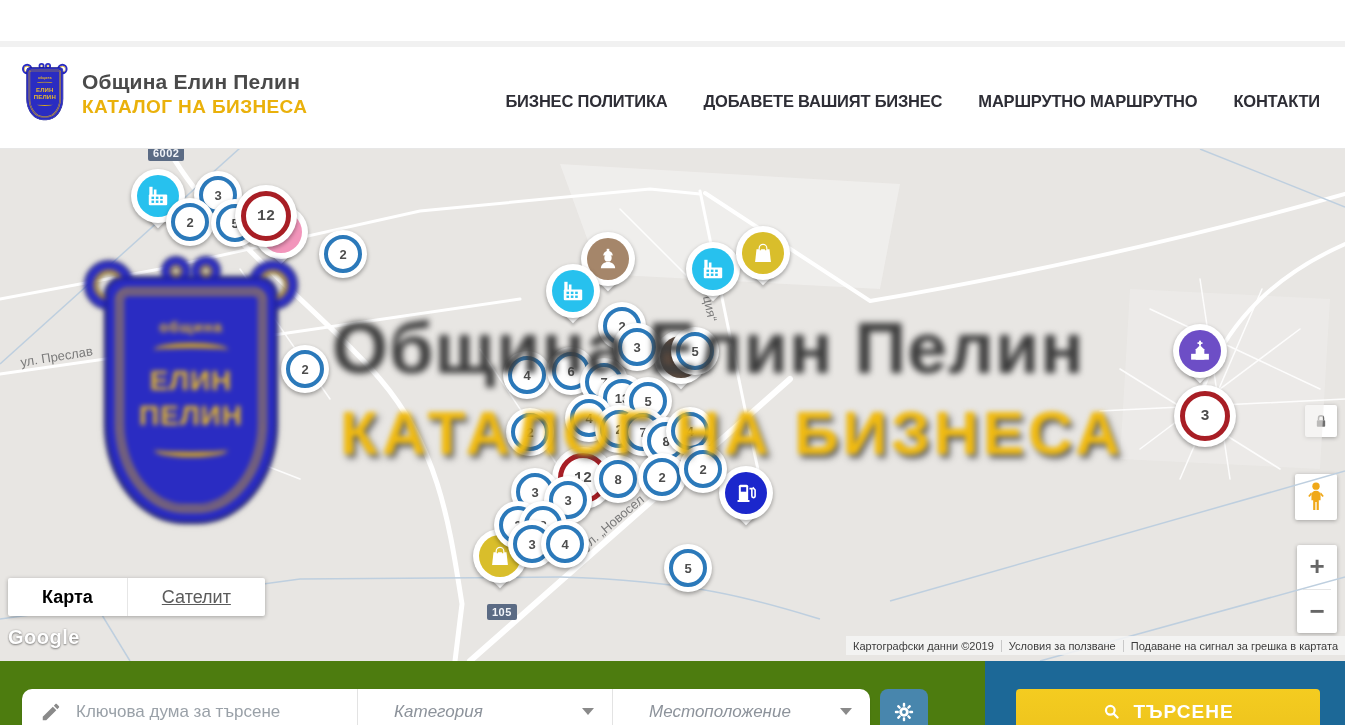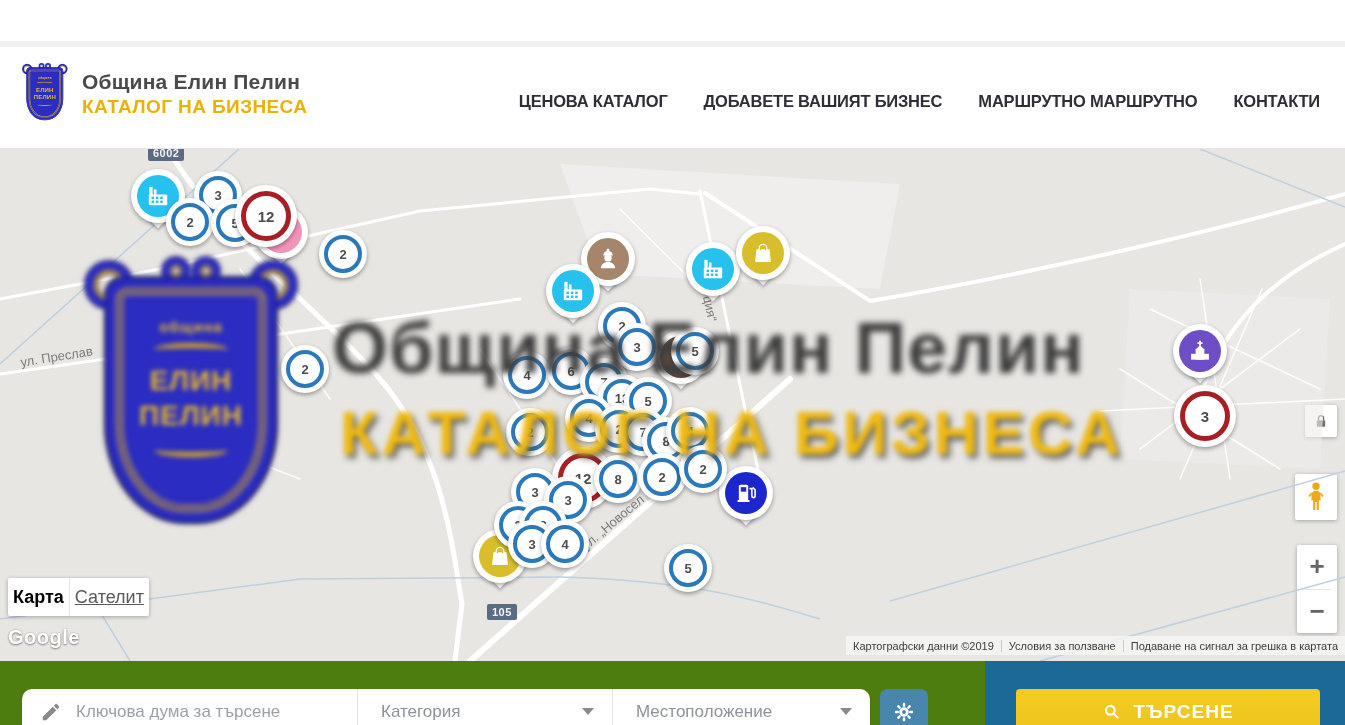--- a/index.html
+++ b/index.html
@@ -22,21 +22,21 @@
   .street-label { position:absolute; z-index:2; font-size:13px; color:#7a7a7a; white-space:nowrap; }
   .road-badge { position:absolute; z-index:2; background:#5b6b84; color:#f2f4f8; font-size:11px; font-weight:bold; padding:2px 5px; border-radius:2px; letter-spacing:.5px; }
 
   
   #markers { position:absolute; inset:0; z-index:3; }
   .cluster { position:absolute; width:48px; height:48px; margin:-24px 0 0 -24px; background:#fff; border-radius:50%;
              box-shadow:0 2px 4px rgba(0,0,0,.35); display:flex; align-items:center; justify-content:center; cursor:pointer; }
   .cluster .ring { width:38px; height:38px; border-radius:50%; border:4px solid #2b79ba; background:#fff; display:flex; align-items:center; justify-content:center; }
   .cluster .num { font-size:13px; font-weight:bold; color:#4d4d4d; }
   .cluster.red .ring { border-color:#a81e25; }
-  .cluster.lg { width:62px; height:62px; margin:-31px 0 0 -31px; }
+  .cluster.lg { width:62px; height:62px; margin:-31px 0 0 -31px;font-family:Liberation Mono, monospace; }
   .cluster.lg .ring { width:50px; height:50px; border-width:5px; }
   .cluster.lg .num { font-size:15px; }
 
   .pin { position:absolute; width:54px; height:68px; margin:-27px 0 0 -27px; cursor:pointer; }
   .pin .disc { position:absolute; left:0; top:0; width:54px; height:54px; background:#fff; border-radius:50%;
                box-shadow:0 2px 4px rgba(0,0,0,.35); }
   .pin .tail { position:absolute; left:19px; top:40px; width:16px; height:16px; background:#fff; transform:rotate(45deg);
                box-shadow:2px 2px 3px rgba(0,0,0,.2); }
   .pin .ic { position:absolute; left:6px; top:6px; width:42px; height:42px; border-radius:50%; display:flex; align-items:center; justify-content:center; }
   .pin .ic svg { width:26px; height:26px; }
@@ -61,21 +61,21 @@
           box-shadow:inset 0 0 0 3px #2a2cc2, inset 0 0 0 5px #d7a81f;
           display:flex; flex-direction:column; align-items:center; color:#e7b92a; }
   .c-top { margin-top:28px; font-size:15px; font-weight:bold; letter-spacing:1px; }
   .c-orn { width:74px; height:14px; border-top:5px solid #d7a81f; border-radius:50% 50% 0 0; margin:8px 0 6px; }
   .c-orn.b { border-top:none; border-bottom:5px solid #d7a81f; border-radius:0 0 50% 50%; margin-top:10px; }
   .c-big { font-size:28px; font-weight:bold; letter-spacing:1px; line-height:1.25; }
 
   
   .ctl { position:absolute; z-index:6; }
   .maptype { left:8px; top:429px; display:flex; height:38px; background:#fff; box-shadow:0 1px 4px rgba(0,0,0,.3); border-radius:2px; }
-  .maptype .mt { padding:0 5px; display:flex; align-items:center; font-size:18px; cursor:pointer; }
+  .maptype .mt { padding:0 34px; display:flex; align-items:center; font-size:18px; cursor:pointer; }
   .maptype .mt.active { font-weight:bold; color:#000; }
   .maptype .mt.idle { color:#5b5b5b; border-left:1px solid #e6e6e6;text-decoration:underline; }
   .glogo { left:8px; top:477px; font-size:20px; font-weight:bold; color:#fff; letter-spacing:.5px;
            text-shadow:0 1px 2px rgba(0,0,0,.4), 0 0 2px rgba(0,0,0,.25); }
   .attrib { right:0; top:487px; height:19px; display:flex; align-items:center; background:rgba(245,245,245,.85);
             font-size:11px; color:#3c3c3c; }
   .attrib span { padding:0 7px; white-space:nowrap; }
   .attrib span + span { border-left:1px solid #c9c9c9; }
   .attrib span.link { cursor:pointer; }
   .sq-btn { position:absolute; background:#fff; box-shadow:0 1px 4px rgba(0,0,0,.3); border-radius:2px;
@@ -92,21 +92,21 @@
   .searchbar .right-zone { position:absolute; left:985px; top:0; width:360px; height:105px; background:#1c6897; }
   .pill { position:absolute; left:22px; top:28px; width:848px; height:45px; background:#fff; border-radius:10px;
           display:flex; align-items:center; box-shadow:0 1px 2px rgba(0,0,0,.15); }
   .pill .seg { height:100%; display:flex; align-items:center; position:relative; }
   .pill .seg + .seg { border-left:1px solid #e3e3e3; }
   .seg.kw { width:335px; }
   .seg.kw svg { margin-left:18px; }
   .seg.kw input { border:none; outline:none; width:260px; margin-left:14px; font-size:17px; color:#555; font-family:"Liberation Sans", sans-serif; }
   .seg.kw input::placeholder { color:#9aa1a8; }
   .seg.dd { cursor:pointer; }
-  .seg.dd .lbl { font-size:17px; color:#8d939b; margin-left:23px; }
+  .seg.dd .lbl { font-size:17px; color:#8d939b; margin-left:36px;font-style:italic; }
   .seg.dd .caret { position:absolute; right:18px; width:0; height:0; border-left:6px solid transparent; border-right:6px solid transparent; border-top:7px solid #8a8a8a; }
   .seg.cat { width:255px; } .seg.loc { width:258px; }
   .gearbtn { position:absolute; left:880px; top:28px; width:48px; height:45px; background:#4886ad; border-radius:8px;
              display:flex; align-items:center; justify-content:center; cursor:pointer; }
   .searchbtn { position:absolute; left:1016px; top:28px; width:304px; height:45px; border:none; border-radius:4px;
                background:linear-gradient(#f4cc20,#eec41d); color:#fff; font-size:19px; font-weight:bold; letter-spacing:1px;
                font-family:"Liberation Sans", sans-serif; display:flex; align-items:center; justify-content:center; gap:12px; cursor:pointer; }
 </style>
 </head>
 <body>
@@ -131,21 +131,21 @@
         </div>
           </div>
       </div>
     </div>
     <div class="logo-text">
       <div class="t1">Община Елин Пелин</div>
       <div class="t2">КАТАЛОГ НА БИЗНЕСА</div>
     </div>
   </div>
   <nav class="nav" id="nav">
-      <a>ЦЕНОВА КАТАЛОГ</a>
+      <a>БИЗНЕС ПОЛИТИКА</a>
       <a>ДОБАВЕТЕ ВАШИЯТ БИЗНЕС</a>
       <a>МАРШРУТНО МАРШРУТНО</a>
       <a>КОНТАКТИ</a>
     </nav>
 </div>
 
 <div class="map">
   <svg class="roads" width="1345" height="512" viewBox="0 0 1345 512">
     <polygon points="560,15 900,35 880,140 600,125" fill="#f2f1ef" opacity="0.7"></polygon>
     <polygon points="1130,140 1330,150 1320,320 1120,310" fill="#efedeb" opacity="0.6"></polygon>

